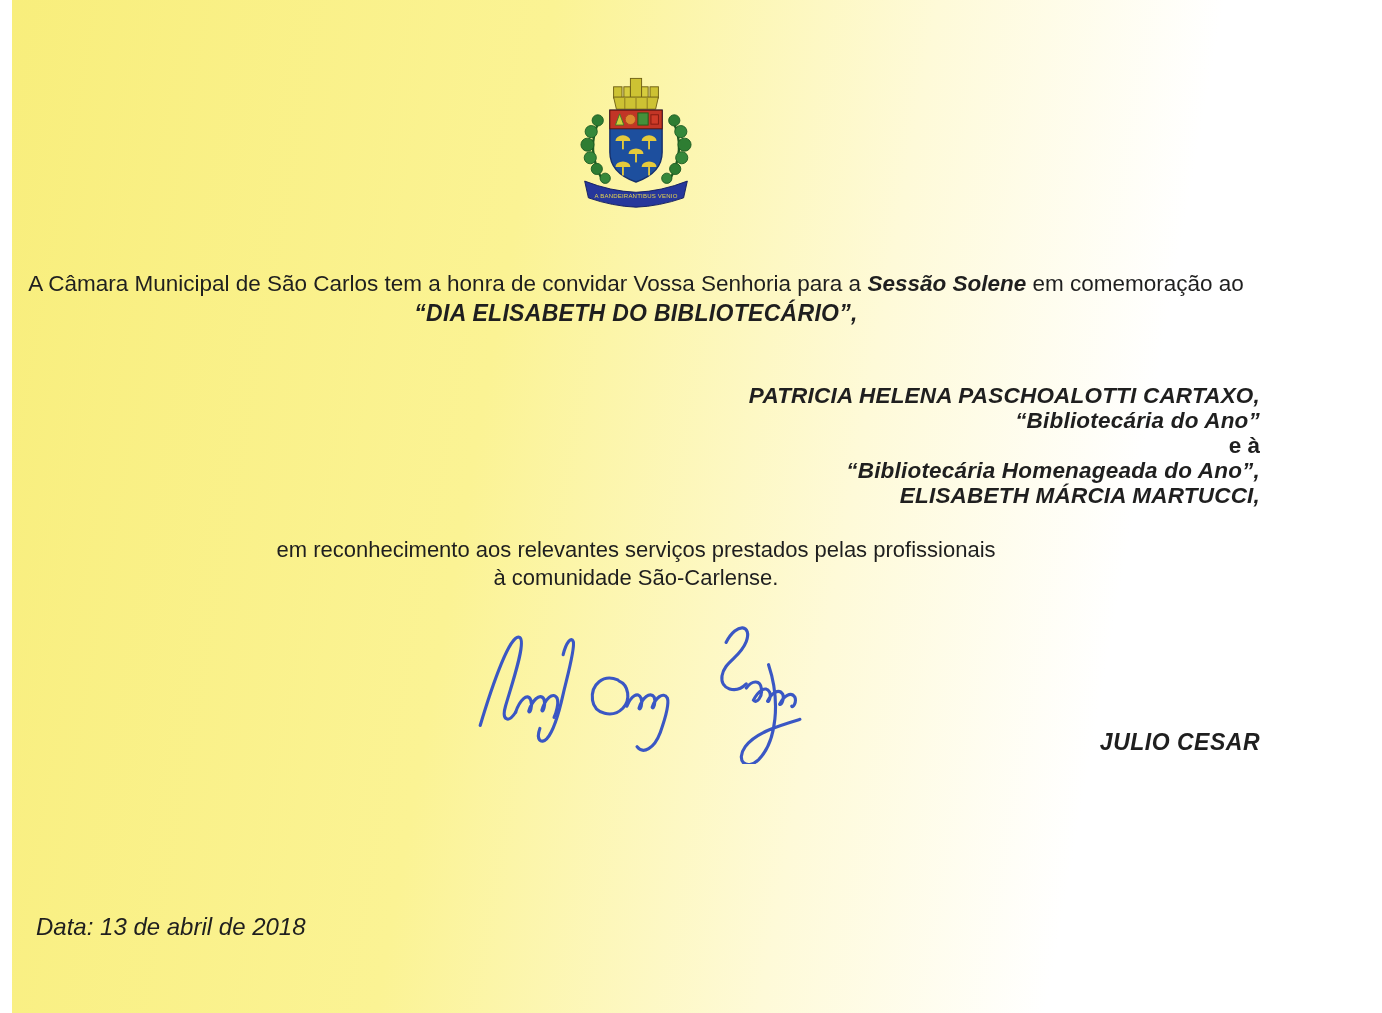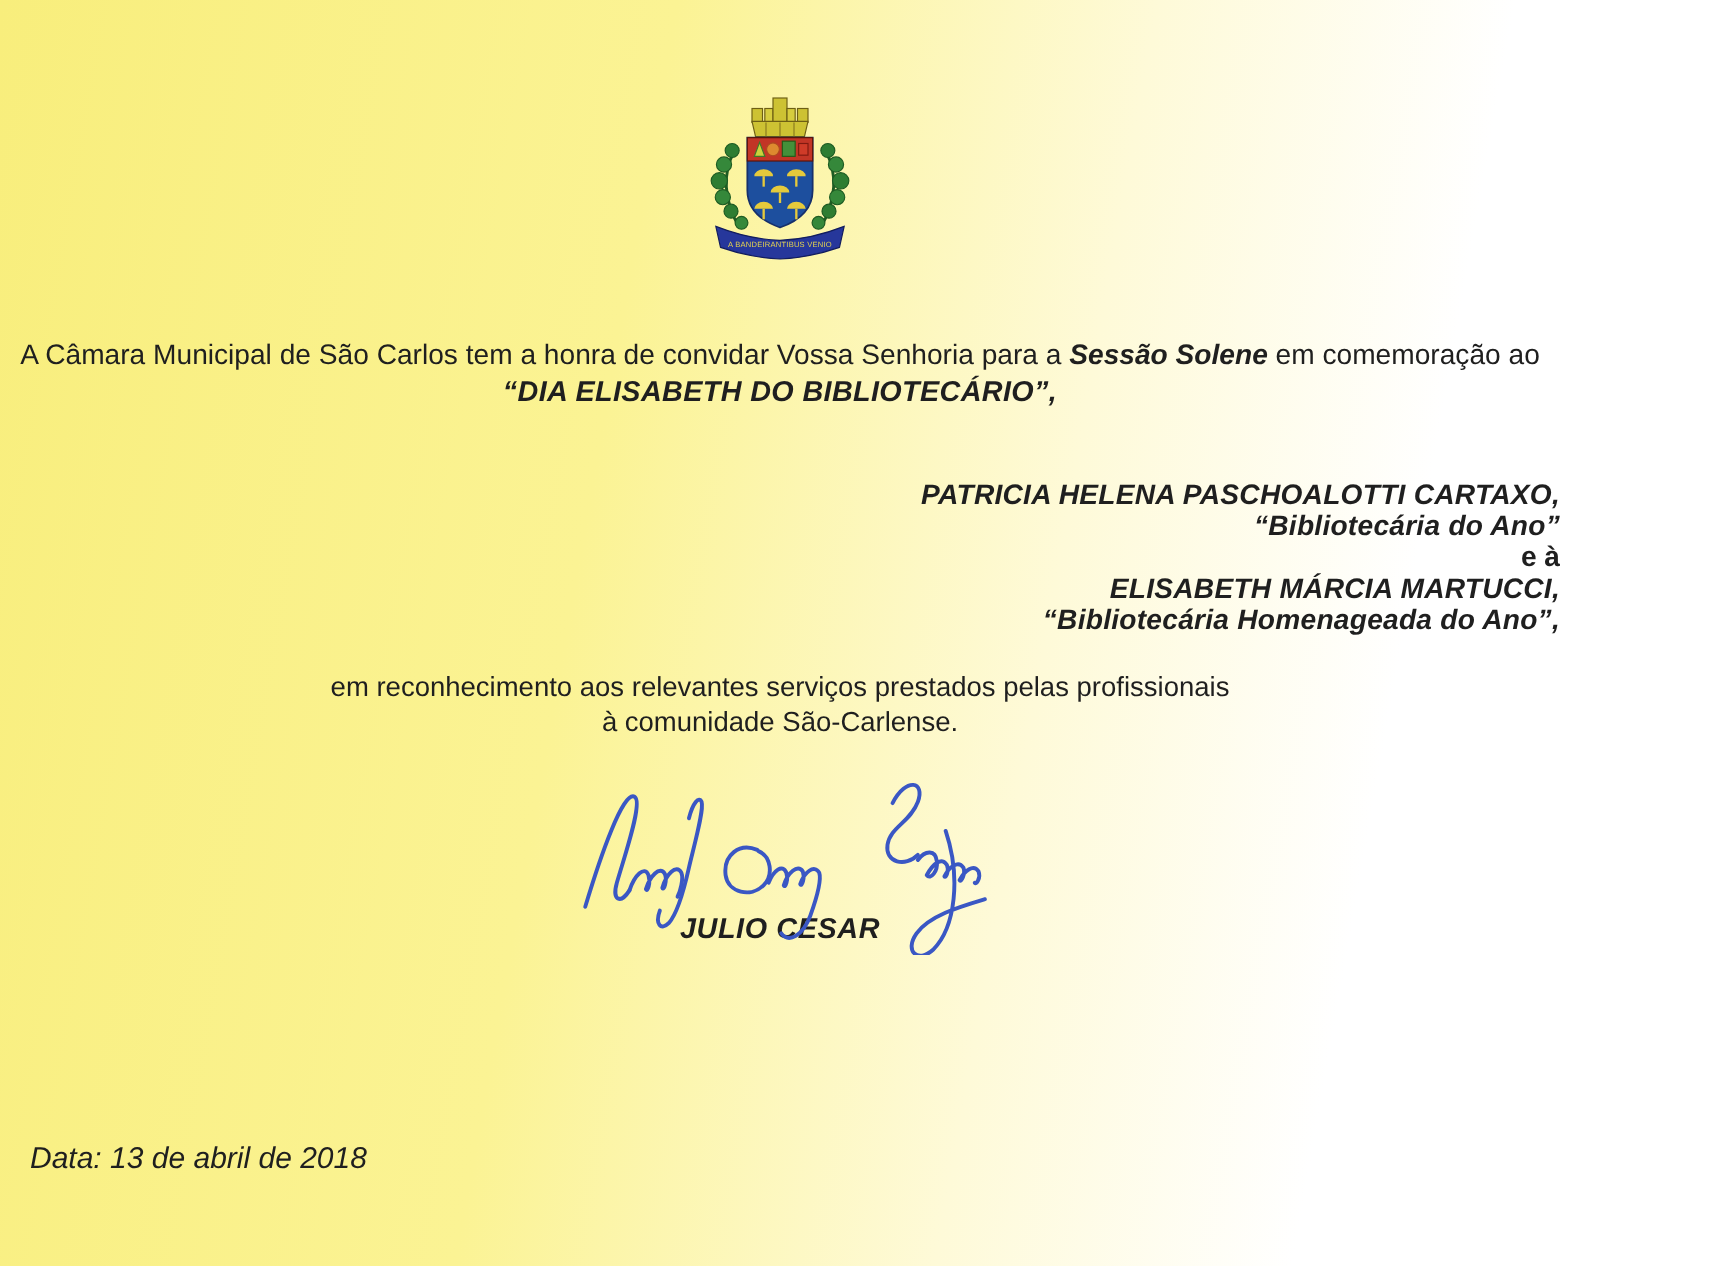--- a/index.html
+++ b/index.html
@@ -3,40 +3,41 @@
 <meta charset="utf-8">
 <title>Convite - Câmara Municipal de São Carlos</title>
 <style>
   * { margin:0; padding:0; box-sizing:border-box; }
   html,body { width:1382px; height:1013px; }
   body { font-family:"Liberation Sans", sans-serif; color:#1f1f1f; }
 
   .page {
     position:relative; width:1248px; height:1013px; overflow:hidden;
     background:linear-gradient(100deg, #f8ee7c 0%, #fbf394 38%, #fefad8 65%, #ffffff 85%);
+    margin-left:12px;
   }
 
   .crest-wrap { position:absolute; top:66px; left:50%; transform:translateX(-50%); }
 
   .intro { position:absolute; top:270px; left:0; width:100%; text-align:center;
            font-size:22.5px; line-height:28.5px; }
   .intro .line { white-space:nowrap; }
   .emph { font-weight:bold; font-style:italic; }
   .event-title { font-weight:bold; font-style:italic; font-size:23px; letter-spacing:.3px; }
 
   .names { position:absolute; top:383px; left:0; width:100%; text-align:right;
            font-size:22.5px; line-height:25px; }
   .names .strong { font-weight:bold; font-style:italic; letter-spacing:.2px; }
   .names .plain { font-weight:bold; font-style:normal; }
 
   .closing { position:absolute; top:536px; left:0; width:100%; text-align:center;
              font-size:22px; line-height:28px; }
 
   .signer { position:absolute; top:729px; left:0; width:100%; text-align:center; }
-  .signer-name { font-weight:bold; font-style:italic; font-size:23px; line-height:27px; letter-spacing:.5px; }
+  .signer-name { font-weight:bold; font-style:italic; font-size:23px; line-height:27px; letter-spacing:.5px;text-align:right; }
   .signer-role { font-weight:bold; font-style:italic; font-size:20px; line-height:25px; }
 
   .signature-wrap { position:absolute; top:612px; left:50%; transform:translateX(-50%);
                     width:344px; height:152px; pointer-events:none; z-index:5; }
 
   .details { position:absolute; top:833px; left:24px; font-style:italic;
              font-size:24px; line-height:37.5px; white-space:pre-wrap; }
 </style>
 </head>
 <body>
@@ -108,22 +109,22 @@
     <div class="line">
       <span>A Câmara Municipal de São Carlos tem a honra de convidar Vossa Senhoria para a </span><span class="emph">Sessão Solene</span><span> em comemoração ao</span>
     </div>
     <div class="line event-title">“DIA ELISABETH DO BIBLIOTECÁRIO”,</div>
   </div>
 
   <div class="names">
     <div class="strong">PATRICIA HELENA PASCHOALOTTI CARTAXO,</div>
     <div class="strong">“Bibliotecária do Ano”</div>
     <div class="plain">e à</div>
+    <div class="strong">“Bibliotecária Homenageada do Ano”,</div>
     <div class="strong">ELISABETH MÁRCIA MARTUCCI,</div>
-    <div class="strong">“Bibliotecária Homenageada do Ano”,</div>
   </div>
 
   <div class="closing">
     <div>em reconhecimento aos relevantes serviços prestados pelas profissionais</div>
     <div>à comunidade São-Carlense.</div>
   </div>
 
   <div class="signer">
     <div class="signer-name">JULIO CESAR</div>
   </div>

